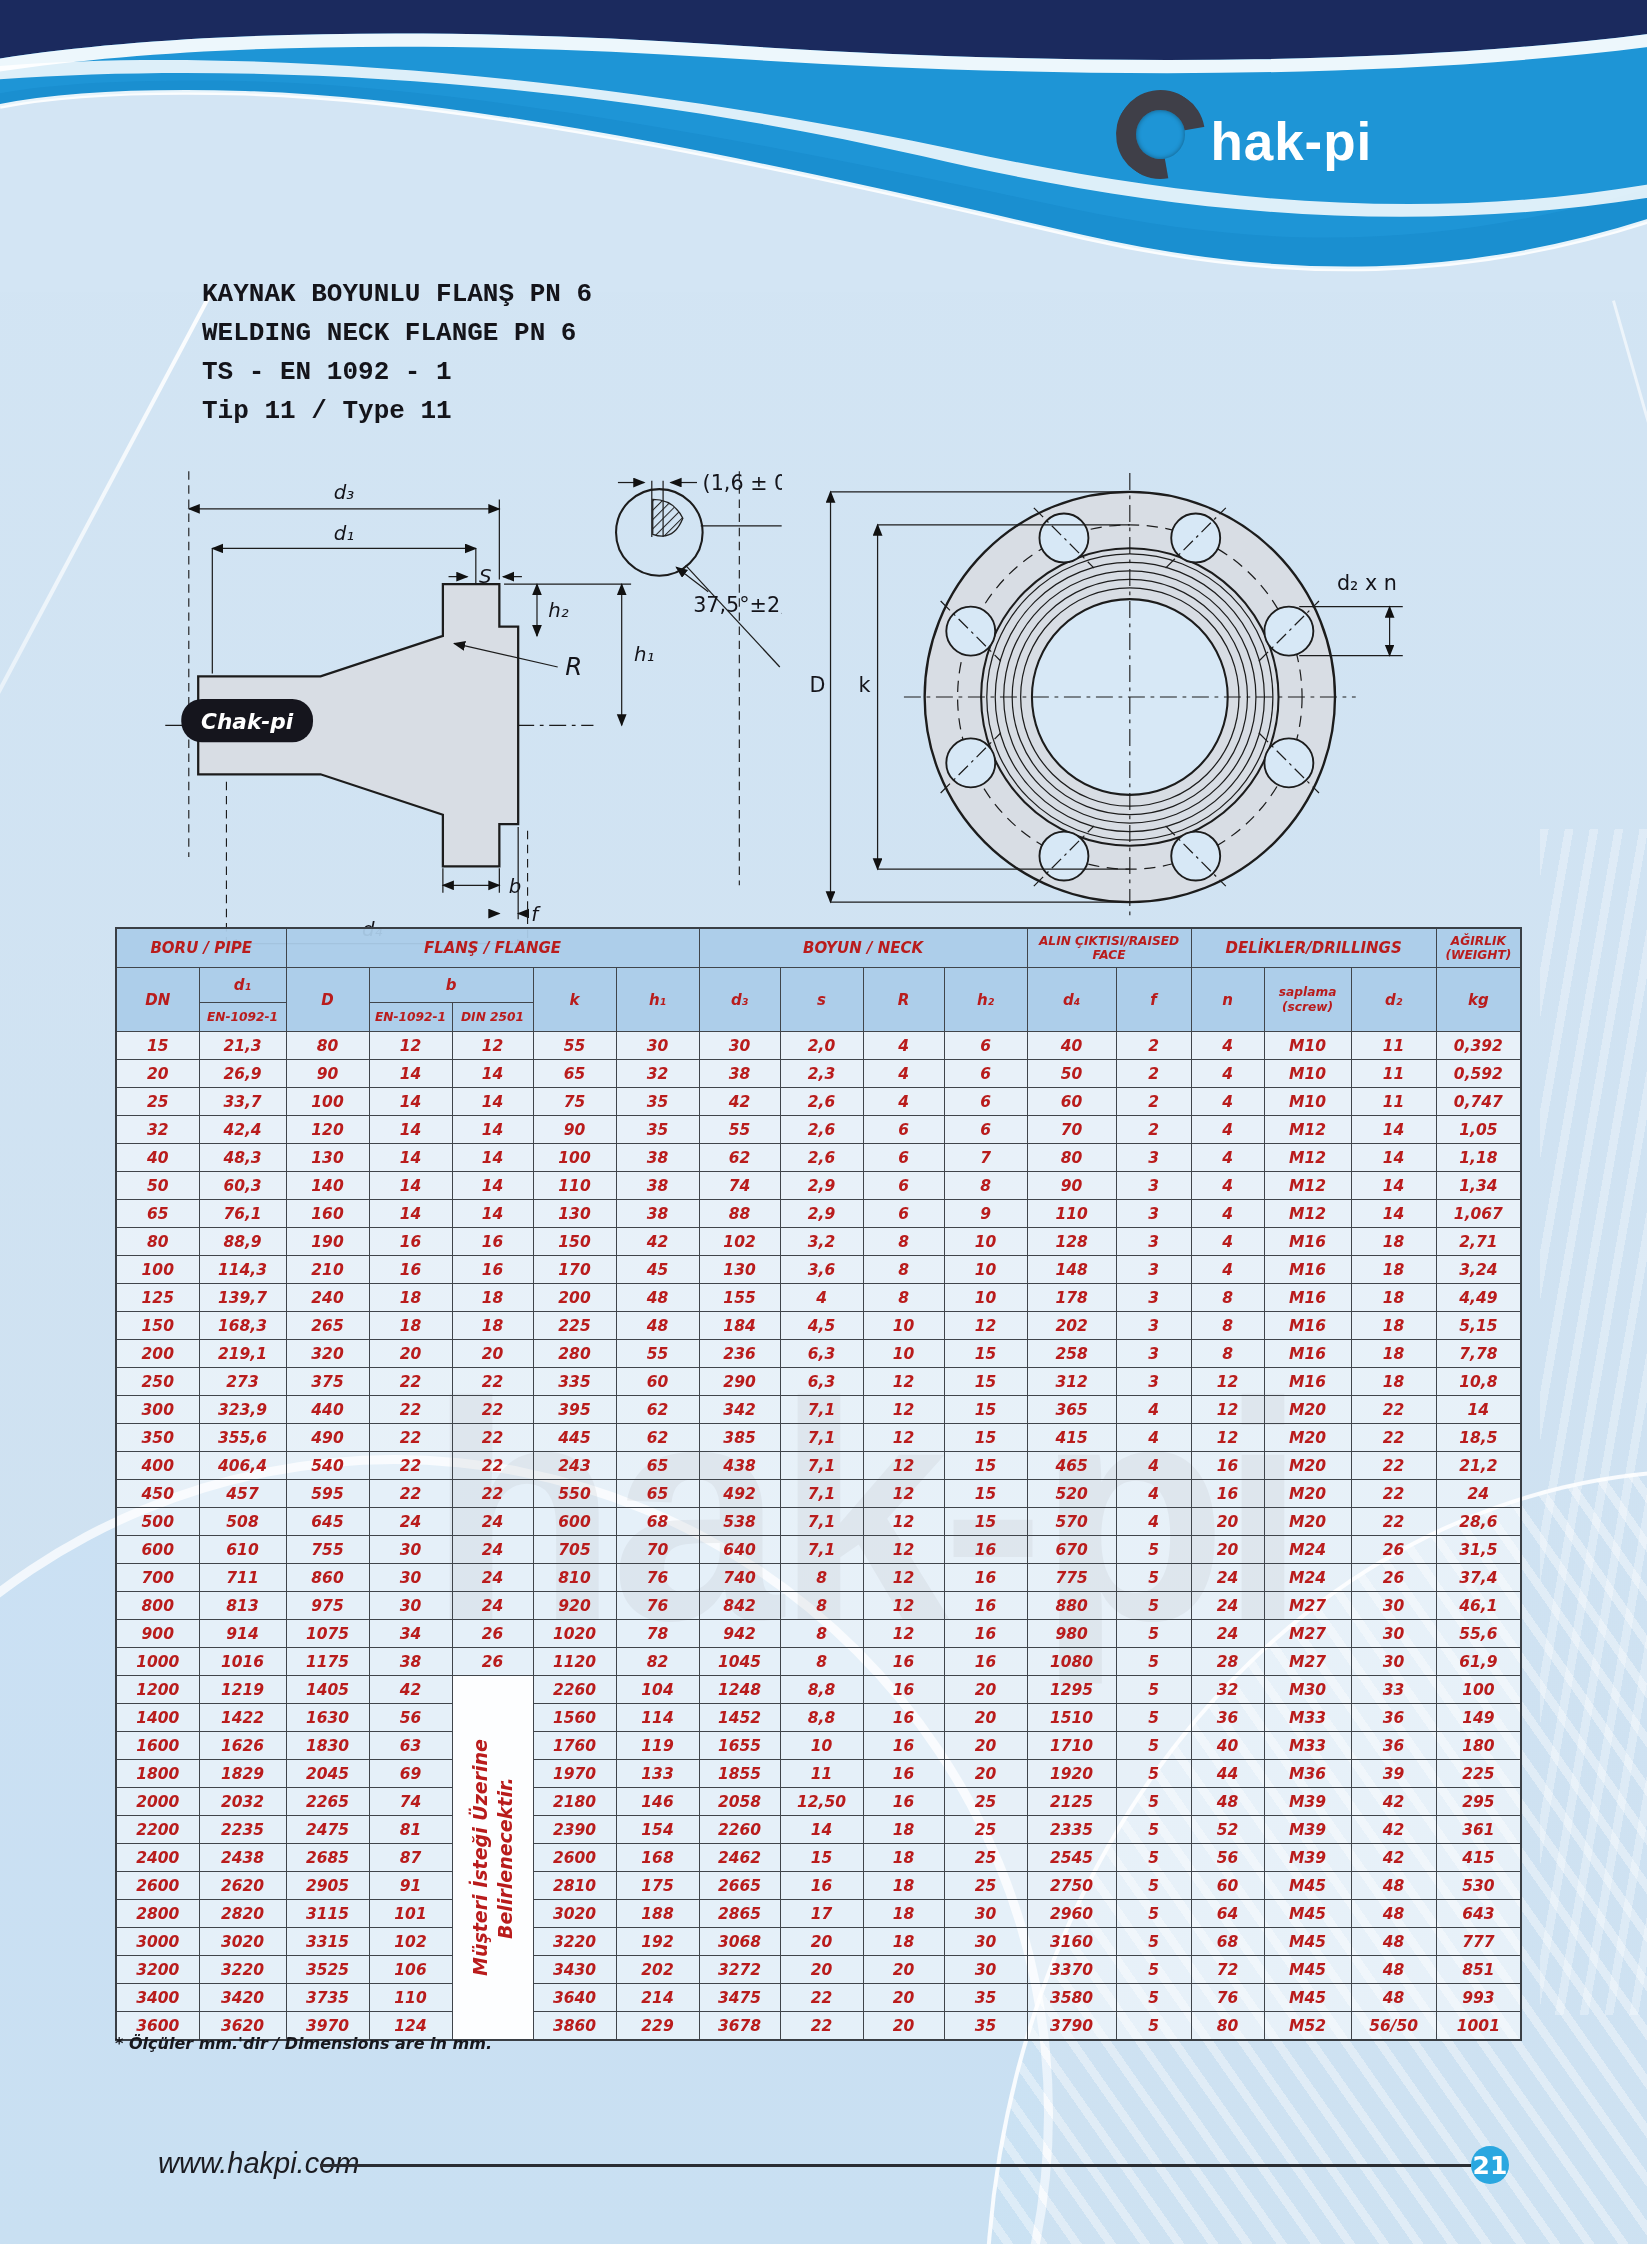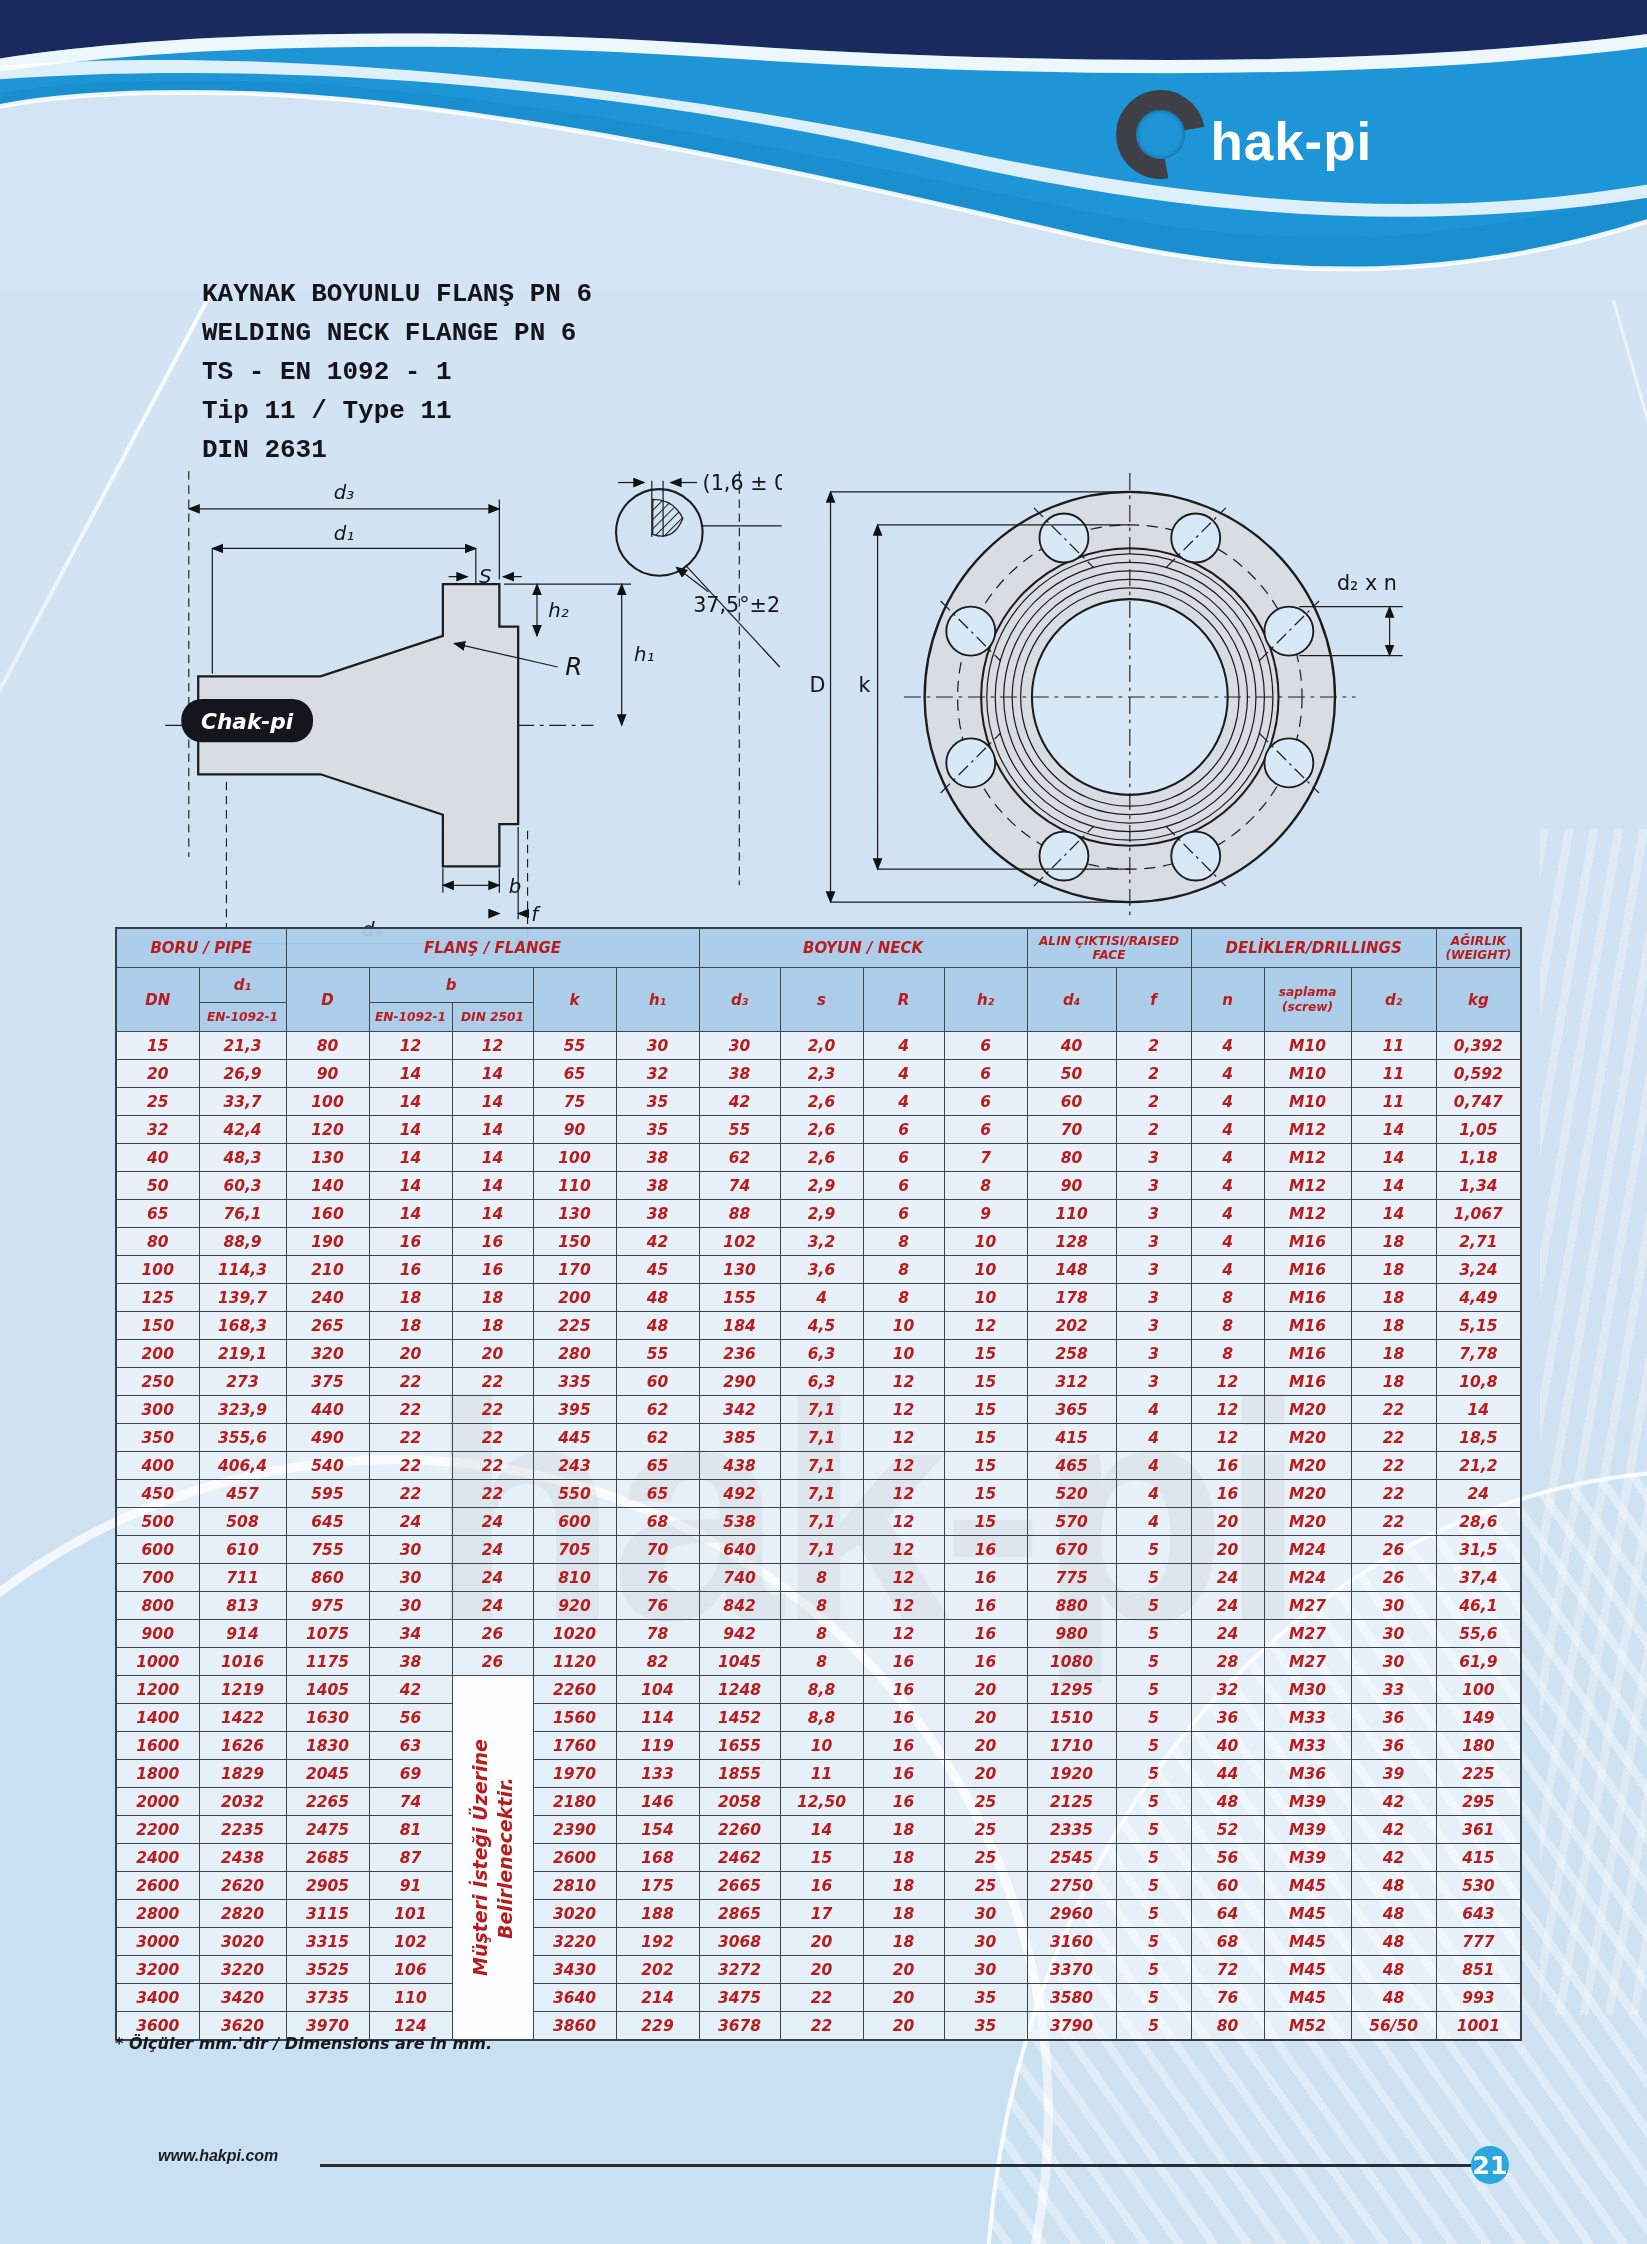--- a/index.html
+++ b/index.html
@@ -52,21 +52,21 @@
   #spec-table thead tr.grp th{height:38px;}
   #spec-table thead tr.sub th{height:34px;}
   #spec-table thead tr.sub2 th{height:28px;}
   #spec-table thead th.small{font-size:12.2px;line-height:1.15;}
   #spec-table tbody td{height:27px;font-size:15.5px;background:rgba(255,255,255,.5);}
   #spec-table td.note-cell{background:rgba(255,255,255,.96);}
   #spec-table td.note-cell div{writing-mode:vertical-rl;transform:rotate(180deg);margin:0 auto;
       font-size:19px;line-height:1.3;font-weight:700;font-style:italic;max-height:348px;}
   
   .footnote{left:115px;top:2034px;z-index:2;font-size:16px;font-weight:700;font-style:italic;color:#17171c;}
-  .footer-url{left:158px;top:2147px;z-index:2;font-size:16px;font-style:italic;font-weight:700;
+  .footer-url{left:158px;top:2147px;z-index:2;font-size:29px;font-style:italic;font-weight:400;
       color:#1b1b20;font-family:"Liberation Sans",sans-serif;}
   .footer-line{left:320px;top:2164px;width:1151px;height:2.8px;background:#2b2e33;z-index:2;}
   .page-badge{left:1471px;top:2146px;width:38px;height:38px;border-radius:50%;background:#2aa7e0;
       z-index:3;display:flex;align-items:center;justify-content:center;color:#fff;
       font-size:25px;font-weight:700;}
 </style>
 </head>
 <body>
 
 <div class="abs arc-big"></div>
@@ -89,21 +89,20 @@
 <div class="abs logo">
   <div class="logo-c"></div>
   <div class="logo-text">hak-pi</div>
 </div>
 
 <div class="abs title">
   <div>KAYNAK BOYUNLU FLANŞ PN 6</div>
   <div>WELDING NECK FLANGE PN 6</div>
   <div>TS - EN 1092 - 1</div>
   <div>Tip 11 / Type 11</div>
-  <div>DIN 2631</div>
 </div>
 
 <svg class="abs" style="left:132px;top:443px;z-index:2" width="650" height="527" viewBox="0 0 690 560">
   <defs>
     <marker id="arr" markerWidth="12" markerHeight="10" refX="9" refY="4" orient="auto-start-reverse">
       <path d="M0,0 L10,4 L0,8 Z" fill="#111"></path>
     </marker>
     <pattern id="hatch" width="7" height="7" patternTransform="rotate(45)" patternUnits="userSpaceOnUse">
       <line x1="0" y1="0" x2="0" y2="7" stroke="#222" stroke-width="2.2"></line>
     </pattern>

